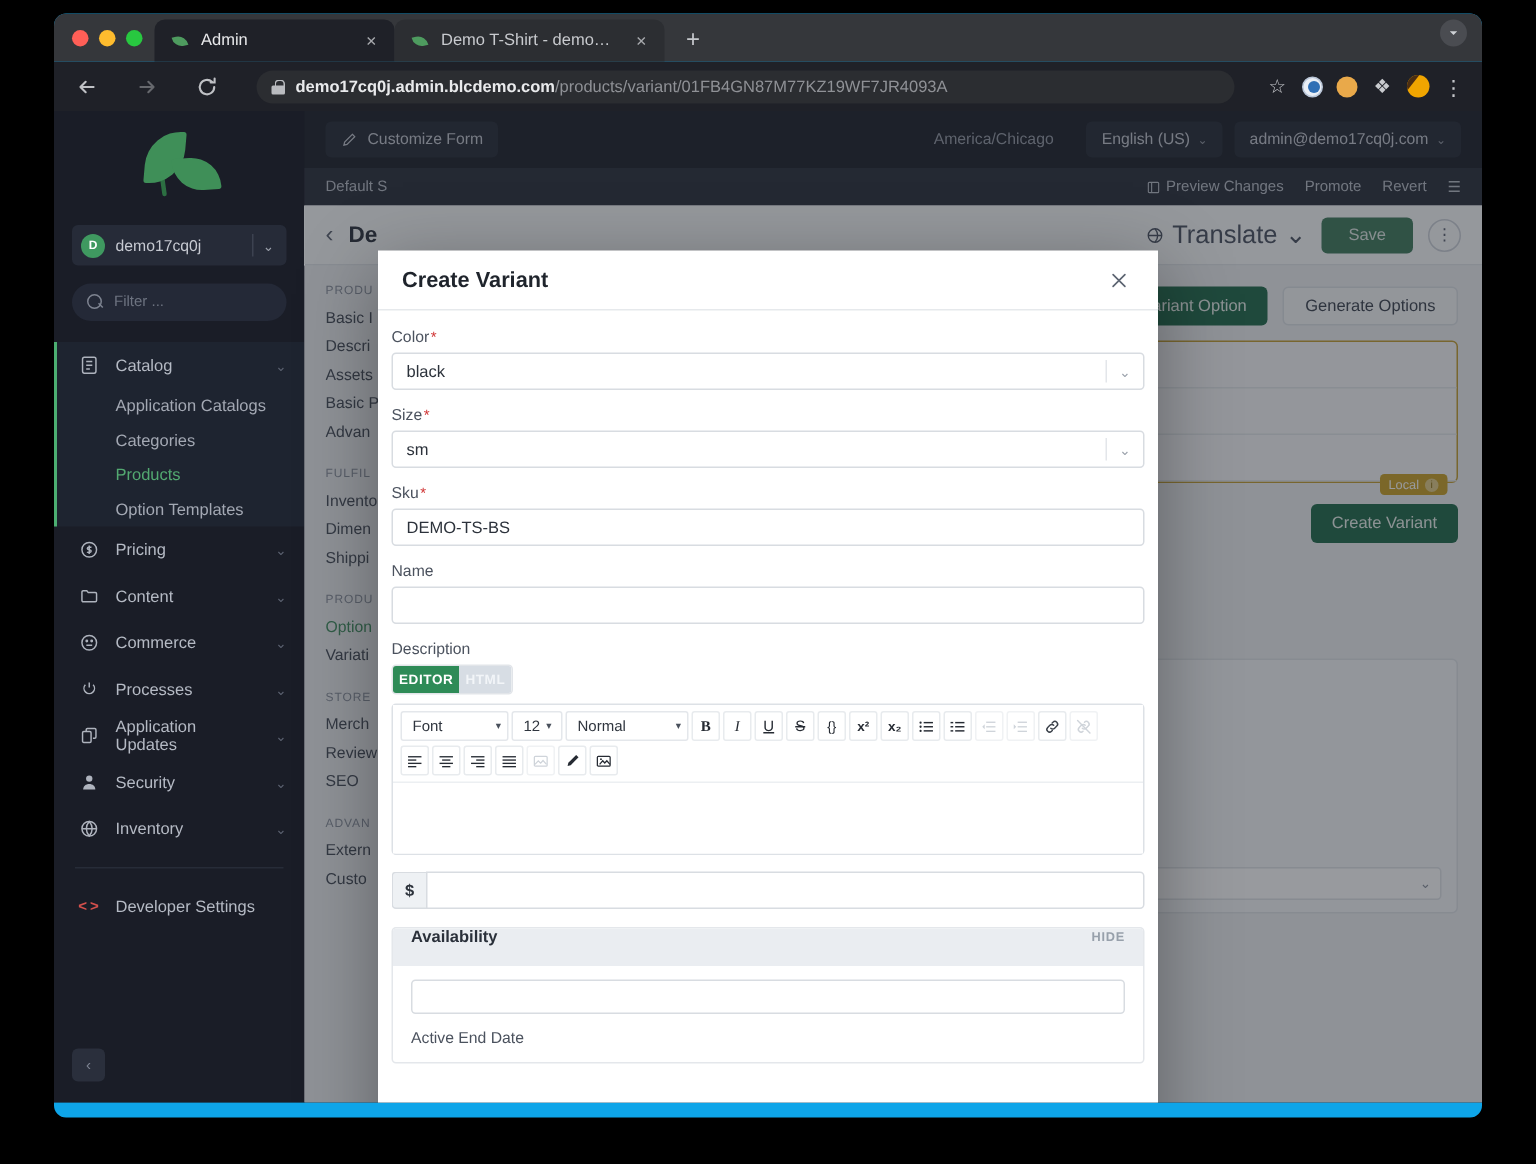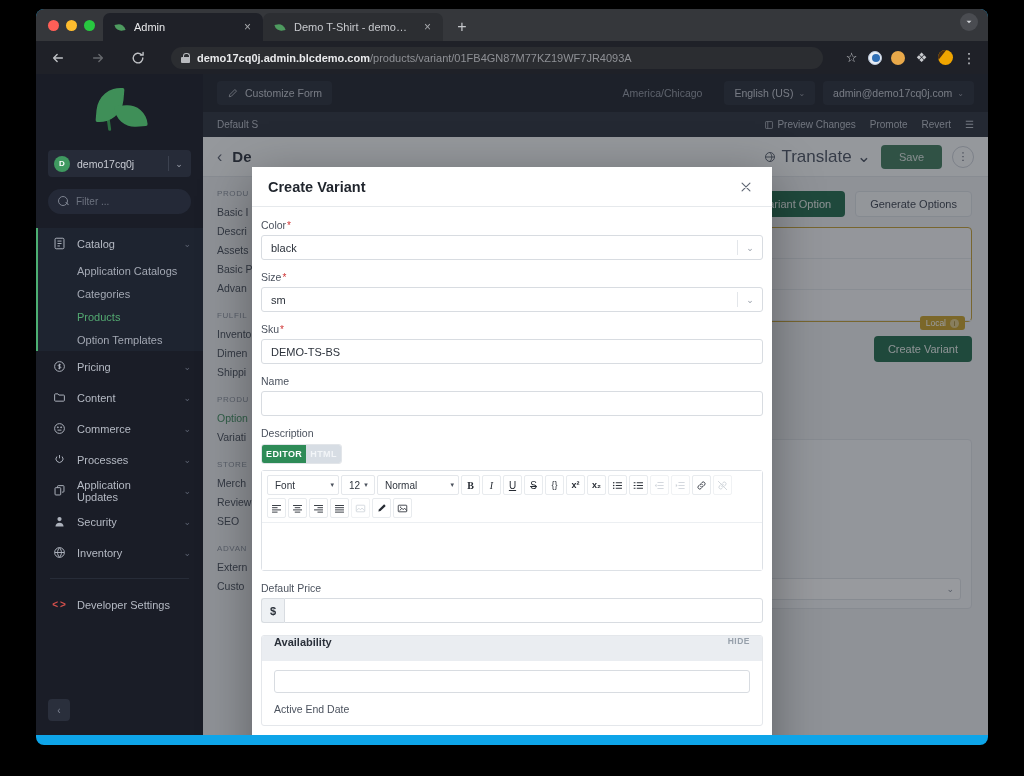--- a/index.html
+++ b/index.html
@@ -931,21 +931,20 @@
                     </svg>
                 </span>
               </div>
             </div>
 
             <div class="earea"></div>
           </div>
         </div>
 
         <div class="field">
-          <label class="flabel">Default Price</label>
           <div class="price-row">
             <span class="price-pfx">$</span>
             <span class="price-in"></span>
           </div>
         </div>
 
         <div class="panel">
           <div class="panel-head">
             <span>Availability</span>
             <span class="panel-hide">HIDE</span>

